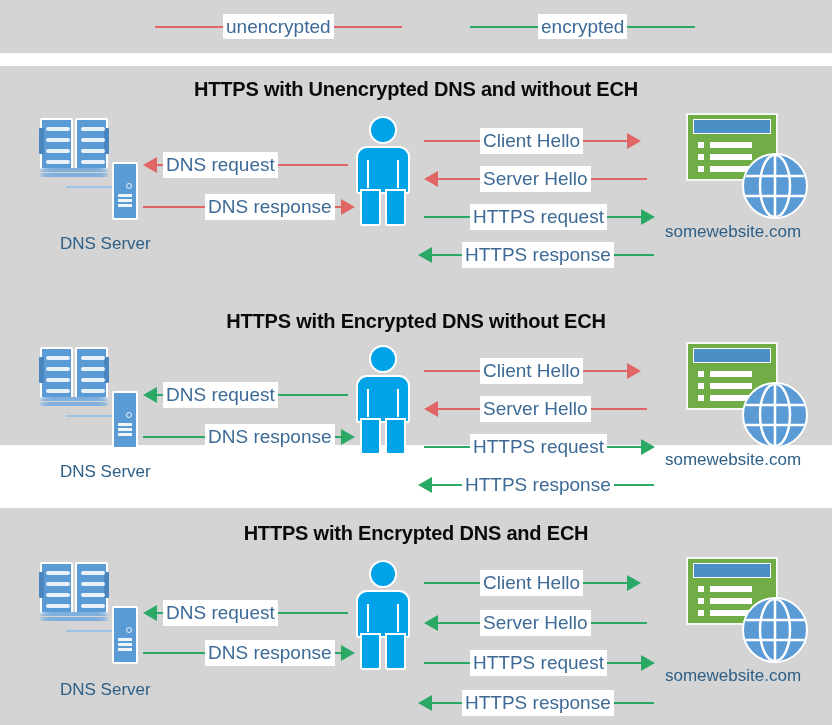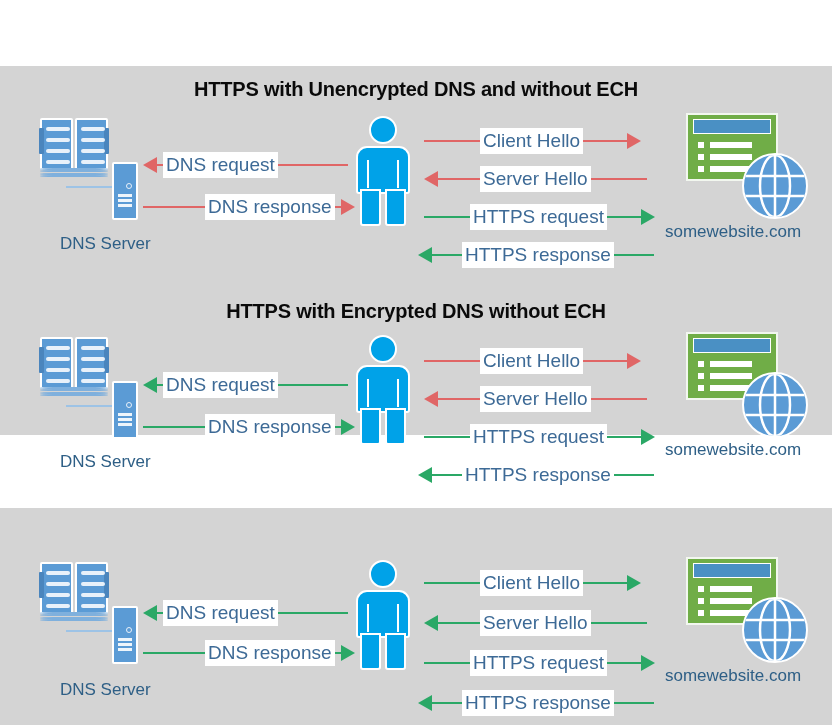--- a/index.html
+++ b/index.html
@@ -6,21 +6,21 @@
   body{
     width:832px;height:725px;
     font-family:"Liberation Sans","DejaVu Sans",sans-serif;
     overflow:hidden;
   }
   .page{position:relative;width:832px;height:725px;background:#ffffff;}
 
   .band{position:absolute;left:0;width:832px;background:#d4d4d4;}
   #legend-band{top:0;height:53px;}
   #panel-1{top:66px;height:269px;text-decoration:underline;}
-  #panel-2{top:290px;height:145px;}
+  #panel-2{top:300px;height:145px;}
   #panel-3{top:508px;height:217px;}
 
   
   .legend-item{position:absolute;top:0;height:53px;display:flex;align-items:center;}
   .legend-line{height:2px;width:68px;}
   .legend-label{
     background:#ffffff;color:#3d6a96;
     font-size:19px;line-height:23px;padding:1px 3px;white-space:nowrap;
   }
   #legend-unencrypted{left:155px;}
@@ -107,20 +107,32 @@
   }
   .arrowhead{width:0;height:0;border-top:8px solid transparent;border-bottom:8px solid transparent;}
   .arrowhead.right{border-left:14px solid currentColor;}
   .arrowhead.left{border-right:14px solid currentColor;}
 </style>
 </head>
 <body>
 
 <div class="page">
 
+  <div class="band" id="legend-band">
+    <div class="legend-item" id="legend-unencrypted">
+      <div class="legend-line" style="background: rgb(224, 102, 102);"></div>
+      <div class="legend-label">unencrypted</div>
+      <div class="legend-line" style="background: rgb(224, 102, 102);"></div>
+    </div>
+    <div class="legend-item" id="legend-encrypted">
+      <div class="legend-line" style="background: rgb(42, 168, 102);"></div>
+      <div class="legend-label">encrypted</div>
+      <div class="legend-line" style="background: rgb(42, 168, 102);"></div>
+    </div>
+  </div>
 
   <div class="band" id="panel-1">
       <div class="panel-title" style="top: 12px;">HTTPS with Unencrypted DNS and without ECH</div>
       <div class="dns-icon" style="left: 30px; top: 50px;">
         <div class="tower-cable"></div>
         <div class="book">
           <div class="book-half left">
             <span class="book-spine"></span>
             <span class="book-line" style="top:7px"></span>
             <span class="book-line" style="top:18px"></span>
@@ -307,20 +319,21 @@
         <div class="arrowhead right"></div>
       </div>
       <div class="msg" style="left: 418px; top: 172px; color: rgb(42, 168, 102);">
         <div class="arrowhead left"></div>
         <div class="seg" style="background: rgb(42, 168, 102); width: 30px;"></div>
         <div class="lbl">HTTPS response</div>
         <div class="seg" style="background: rgb(42, 168, 102); width: 40px;"></div>
       </div>
     </div>
   <div class="band" id="panel-3">
+      <div class="panel-title" style="top: 14px;">HTTPS with Encrypted DNS and ECH</div>
       <div class="dns-icon" style="left: 30px; top: 52px;">
         <div class="tower-cable"></div>
         <div class="book">
           <div class="book-half left">
             <span class="book-spine"></span>
             <span class="book-line" style="top:7px"></span>
             <span class="book-line" style="top:18px"></span>
             <span class="book-line" style="top:29px"></span>
             <span class="book-line" style="top:40px"></span>
           </div>

